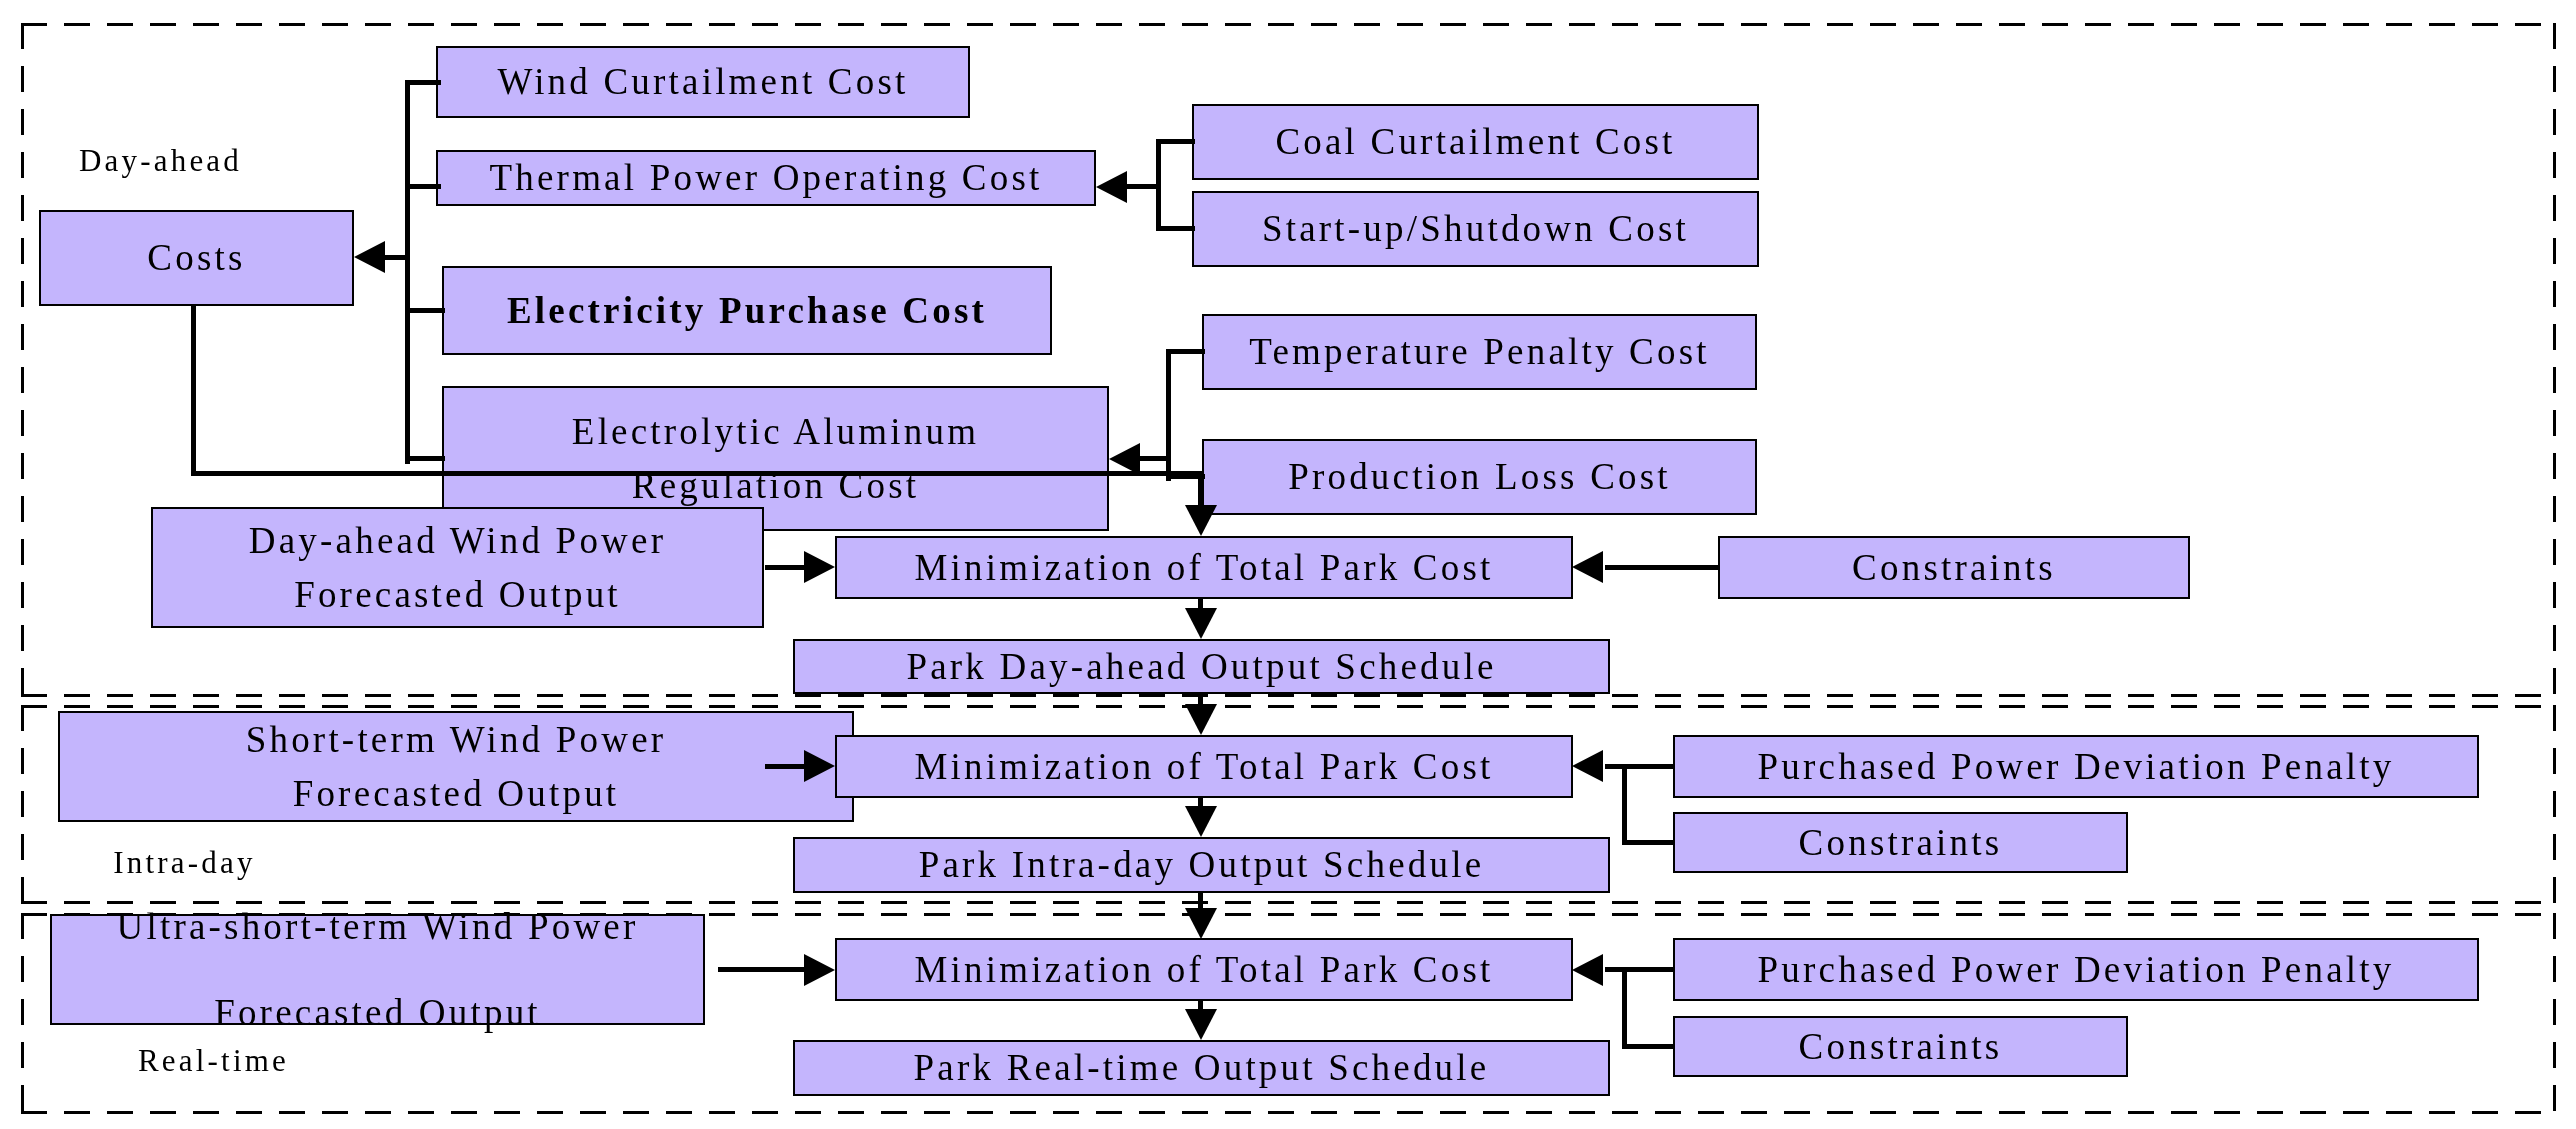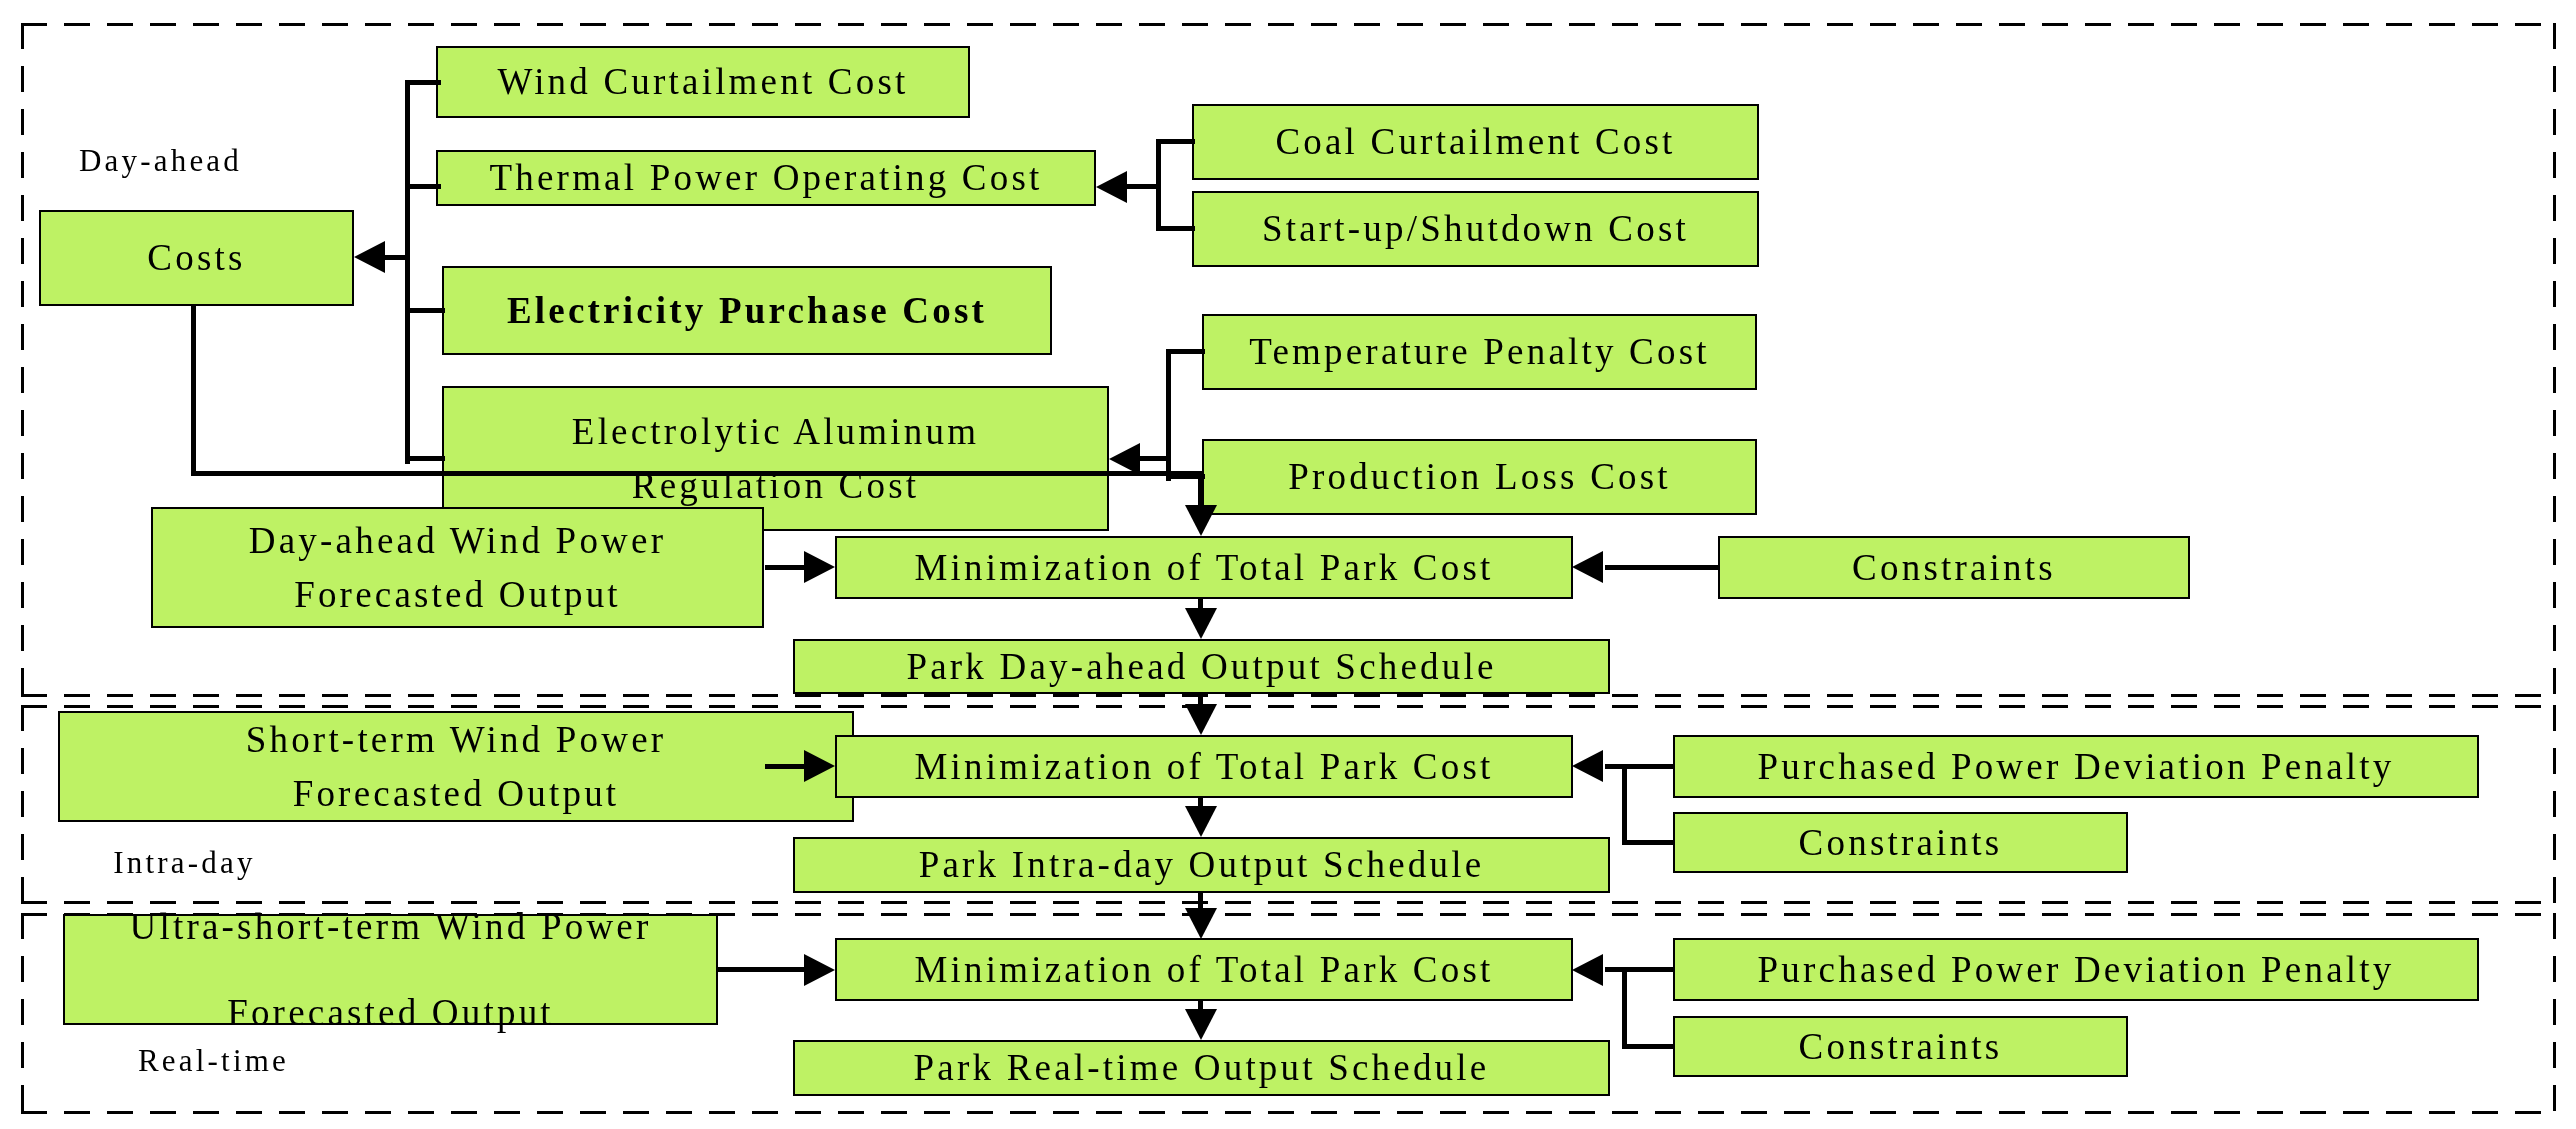--- a/index.html
+++ b/index.html
@@ -1,21 +1,21 @@
 <!DOCTYPE html>
 <html style="font-size:13px"><head>
 <meta charset="utf-8">
 <style>
   html,body{margin:0;padding:0;background:#ffffff;}
   .canvas{
     position:relative;width:2576px;height:1129px;background:#ffffff;
     font-family:"Liberation Serif","DejaVu Serif",serif;color:#000;
   }
   .box{
-    position:absolute;border:2.4px solid #000;background:#bef264;box-sizing:border-box;
+    position:absolute;border:2.4px solid #000;background:#c4b5fd;box-sizing:border-box;
     display:flex;flex-direction:column;justify-content:center;align-items:center;
     text-align:right;font-size:37px;letter-spacing:3.2px;line-height:1.45;white-space:nowrap;
   }
   .lbl{
     position:absolute;font-size:31px;letter-spacing:3.2px;display:flex;
     align-items:center;justify-content:center;white-space:nowrap;
   }
   .ln{position:absolute;background:#000;}
   .dh{position:absolute;height:3.2px;background:repeating-linear-gradient(90deg,#000 0 26px,transparent 26px 43px);}
   .dv{position:absolute;width:3.2px;background:repeating-linear-gradient(180deg,#000 0 26px,transparent 26px 43px);}
@@ -107,21 +107,21 @@
   <div class="box" style="left:1673px;top:735px;width:806px;height:63px;">
       <span>Purchased Power Deviation Penalty</span>
     </div>
   <div class="box" style="left:1673px;top:812px;width:455px;height:61px;">
       <span>Constraints</span>
     </div>
   <div class="box" style="left:793px;top:837px;width:817px;height:56px;">
       <span>Park Intra-day Output Schedule</span>
     </div>
 
-  <div class="box" style="left:63px;top:914px;width:655px;height:111px;gap:32px;">
+  <div class="box" style="left:50px;top:914px;width:655px;height:111px;gap:32px;">
     <span>Ultra-short-term Wind Power</span>
     <span>Forecasted Output</span>
   </div>
   <div class="box" style="left:835px;top:938px;width:738px;height:63px;">
       <span>Minimization of Total Park Cost</span>
     </div>
   <div class="box" style="left:1673px;top:938px;width:806px;height:63px;">
       <span>Purchased Power Deviation Penalty</span>
     </div>
   <div class="box" style="left:1673px;top:1016px;width:455px;height:61px;">

